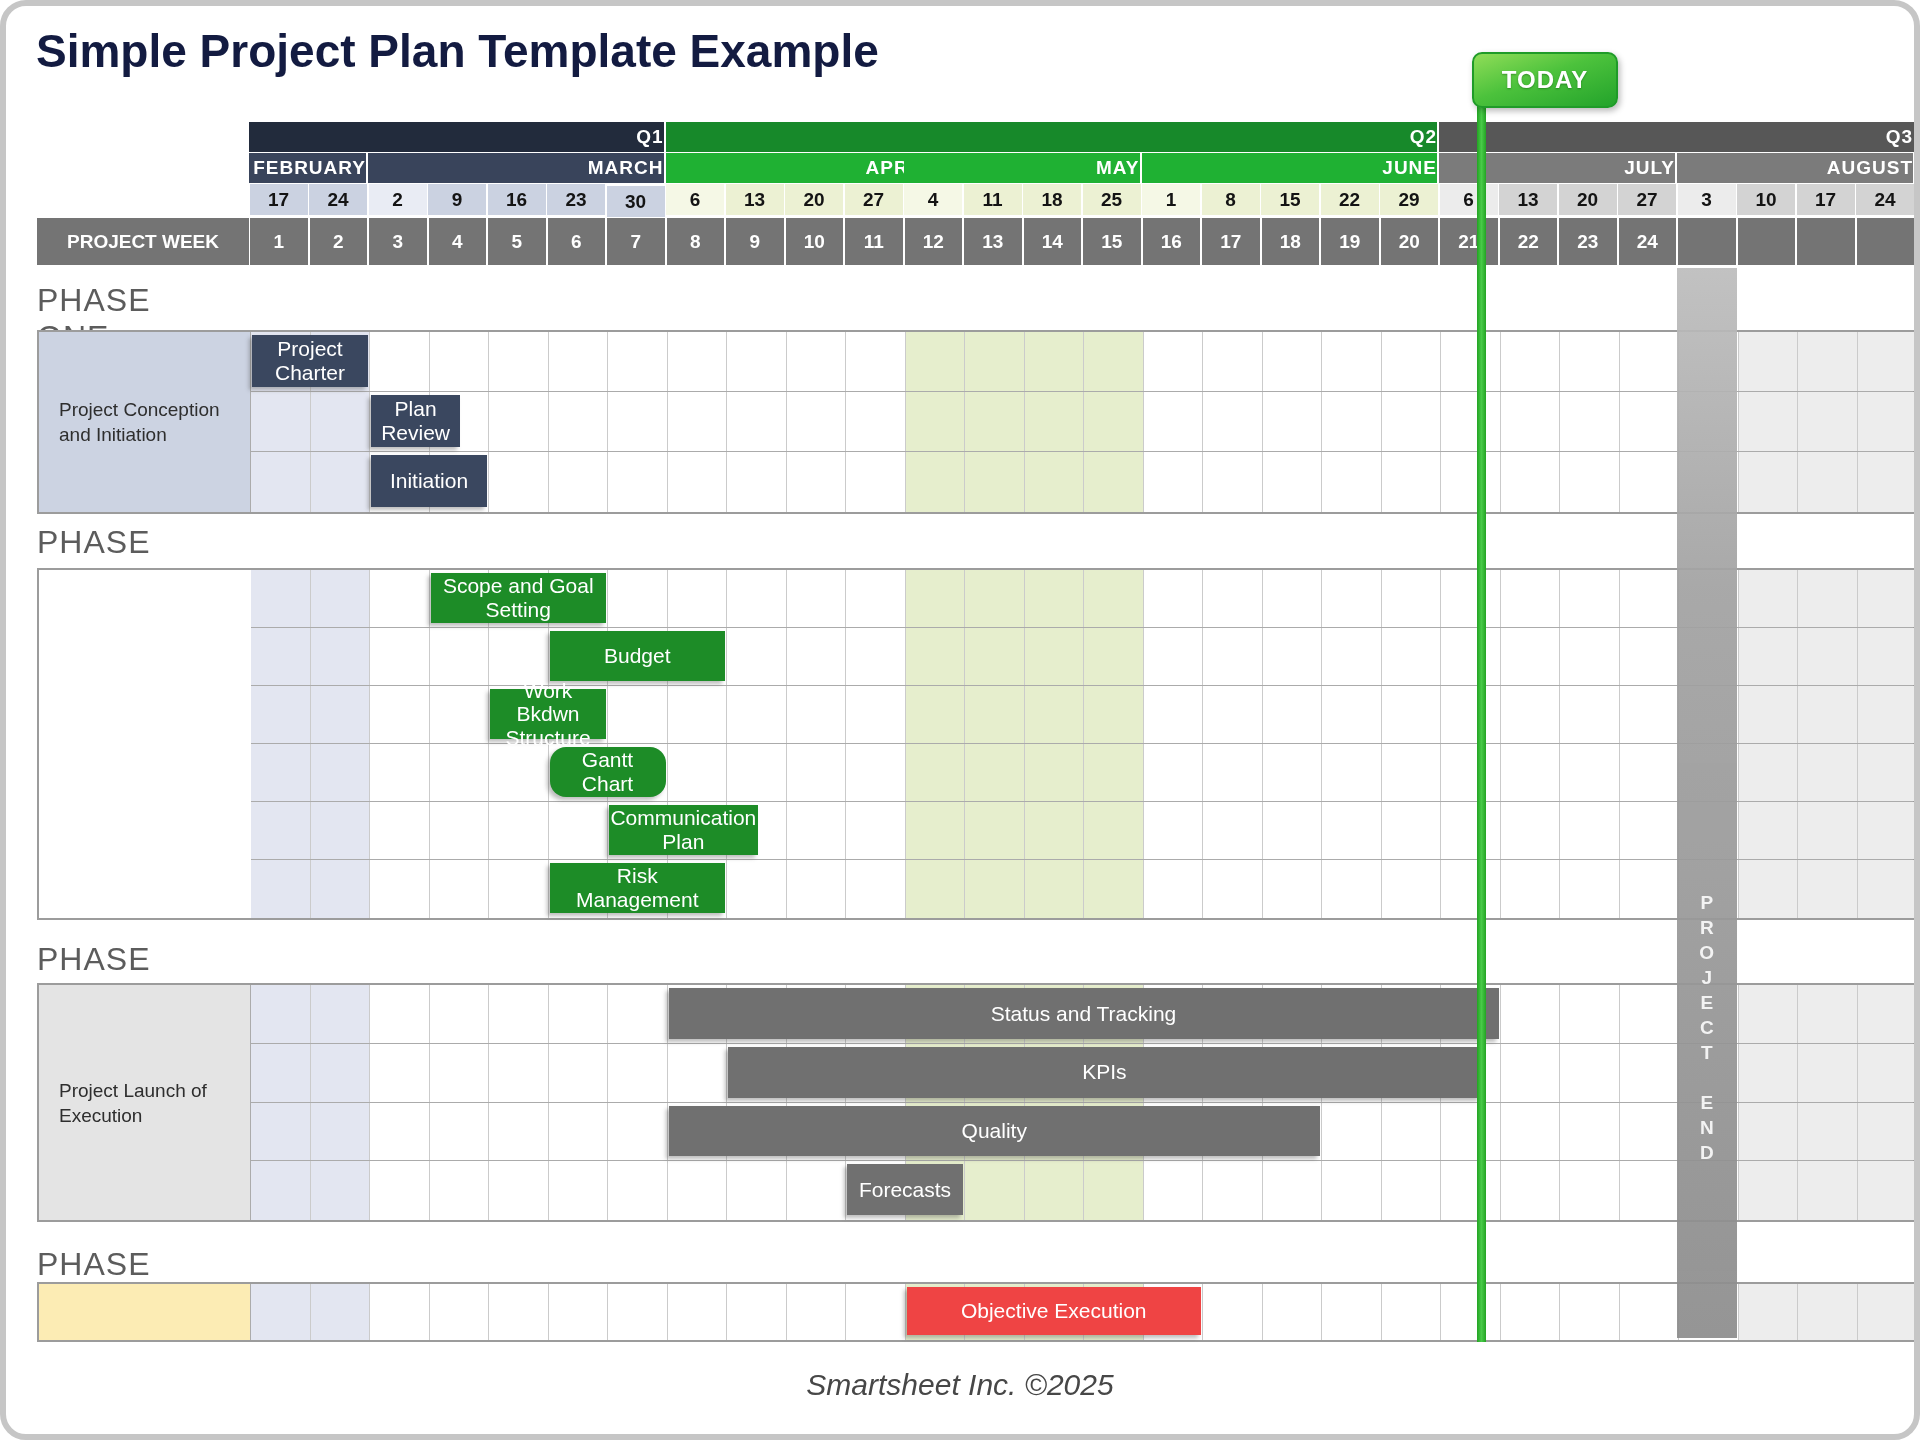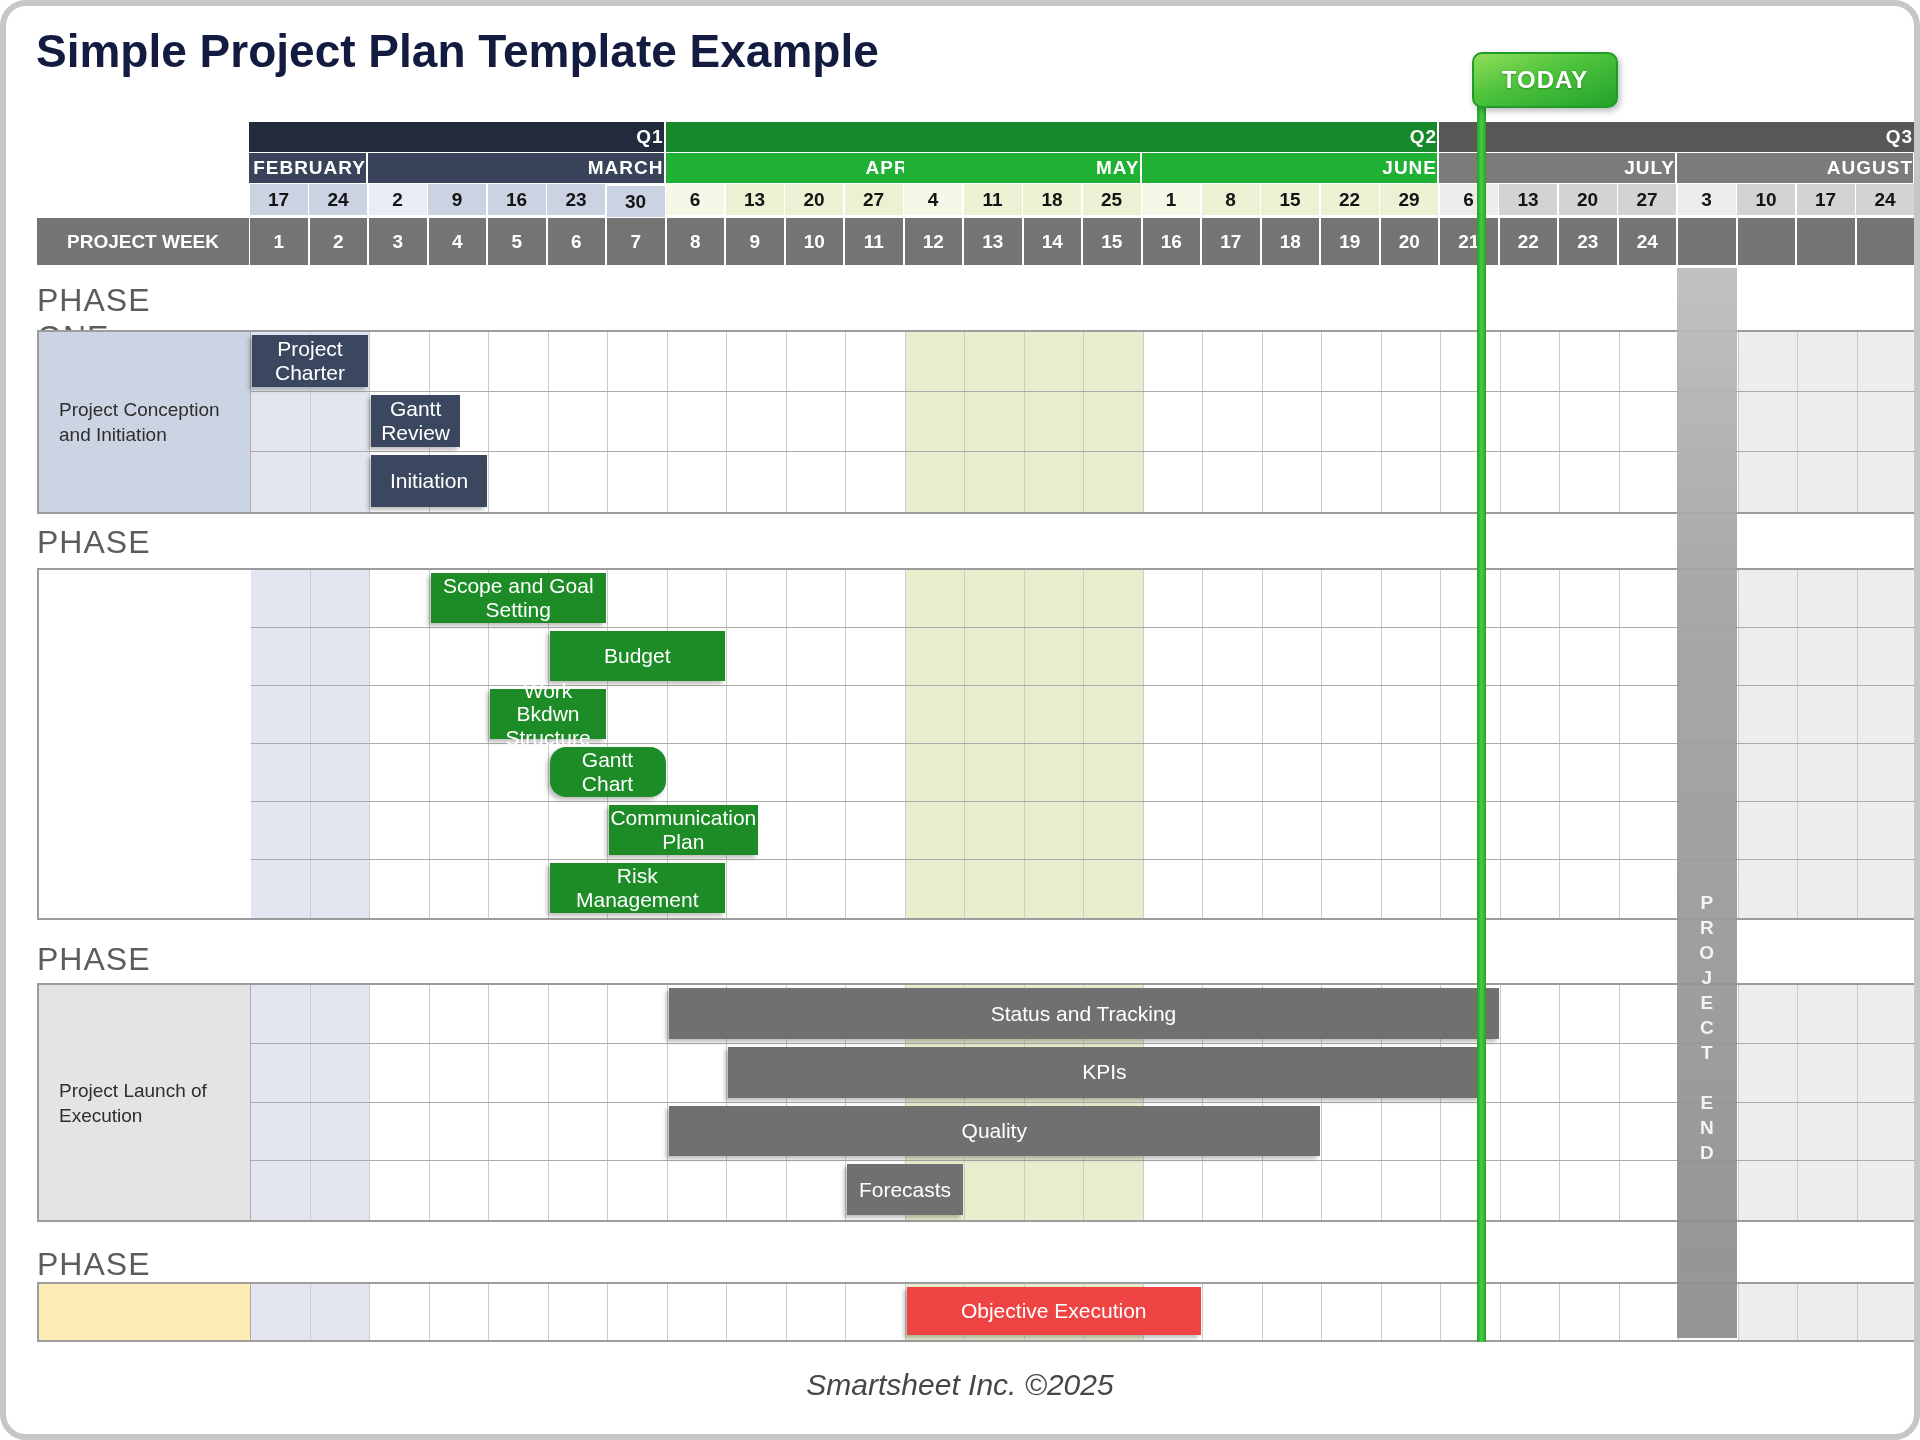--- a/index.html
+++ b/index.html
@@ -181,21 +181,21 @@
         <div class="grid-cell abs" style="left: 1130.5px; top: 0px; width: 59.5px; background: rgb(255, 255, 255);"></div>
         <div class="grid-cell abs" style="left: 1190px; top: 0px; width: 59.5px; background: rgb(255, 255, 255);"></div>
         <div class="grid-cell abs" style="left: 1249.5px; top: 0px; width: 59.5px; background: rgb(255, 255, 255);"></div>
         <div class="grid-cell abs" style="left: 1309px; top: 0px; width: 59.5px; background: rgb(255, 255, 255);"></div>
         <div class="grid-cell abs" style="left: 1368.5px; top: 0px; width: 59.5px; background: rgb(255, 255, 255);"></div>
         <div class="grid-cell abs" style="left: 1428px; top: 0px; width: 59.5px; background: rgb(255, 255, 255);"></div>
         <div class="grid-cell abs" style="left: 1487.5px; top: 0px; width: 59.5px; background: rgb(237, 237, 237);"></div>
         <div class="grid-cell abs" style="left: 1547px; top: 0px; width: 59.5px; background: rgb(237, 237, 237);"></div>
         <div class="grid-cell abs" style="left: 1606.5px; top: 0px; width: 59.5px; background: rgb(237, 237, 237);"></div>
       </div>
-      <div class="bar abs" style="left: 332px; top: 63px; width: 89.225px; height: 52px; background: rgb(58, 71, 95);">Gantt Review</div>
+      <div class="bar abs" style="left: 332px; top: 63px; width: 89.225px; height: 52px; background: rgb(58, 71, 95);">Plan Review</div>
       <div class="grid-row abs" style="left: 212px; top: 120px; width: 1662px; height: 60px; border-bottom: none;">
         <div class="grid-cell abs" style="left: 0px; top: 0px; width: 59.5px; background: rgb(227, 230, 241);"></div>
         <div class="grid-cell abs" style="left: 59.5px; top: 0px; width: 59.5px; background: rgb(227, 230, 241);"></div>
         <div class="grid-cell abs" style="left: 119px; top: 0px; width: 59.5px; background: rgb(255, 255, 255);"></div>
         <div class="grid-cell abs" style="left: 178.5px; top: 0px; width: 59.5px; background: rgb(255, 255, 255);"></div>
         <div class="grid-cell abs" style="left: 238px; top: 0px; width: 59.5px; background: rgb(255, 255, 255);"></div>
         <div class="grid-cell abs" style="left: 297.5px; top: 0px; width: 59.5px; background: rgb(255, 255, 255);"></div>
         <div class="grid-cell abs" style="left: 357px; top: 0px; width: 59.5px; background: rgb(255, 255, 255);"></div>
         <div class="grid-cell abs" style="left: 416.5px; top: 0px; width: 59.5px; background: rgb(255, 255, 255);"></div>
         <div class="grid-cell abs" style="left: 476px; top: 0px; width: 59.5px; background: rgb(255, 255, 255);"></div>

